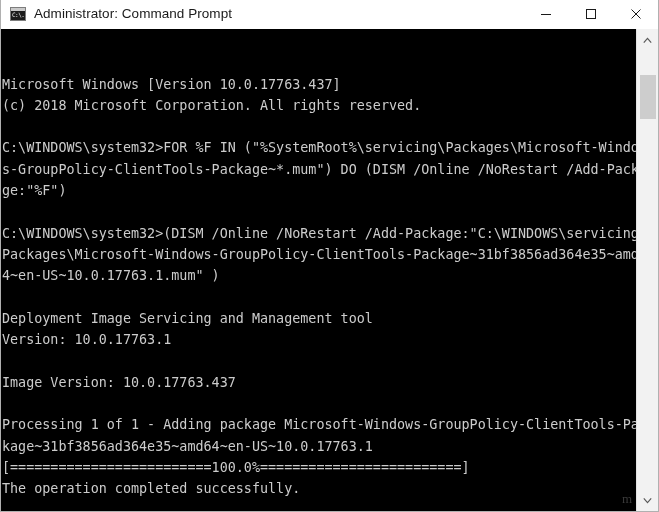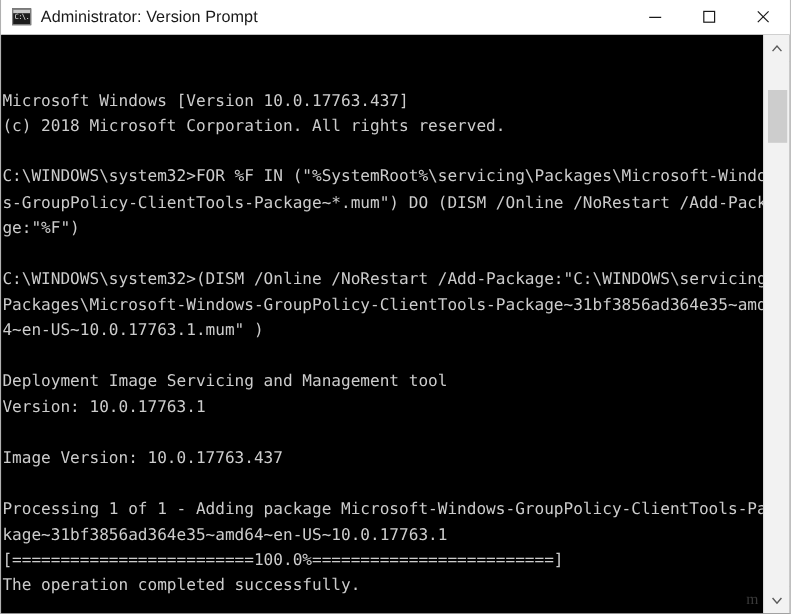--- a/index.html
+++ b/index.html
@@ -165,21 +165,21 @@
 </style>
 </head>
 <body>
 
 <div id="window">
 
   <div id="titlebar">
     <div id="title-icon">
       <span class="prompt-glyph">C:\.</span>
     </div>
-    <div id="title-text">Administrator: Version Prompt</div>
+    <div id="title-text">Administrator: Command Prompt</div>
 
     <div id="window-controls">
       <div class="win-ctrl">
         <svg width="12" height="12" viewBox="0 0 12 12" aria-hidden="true">
           <line x1="1" y1="6.5" x2="11" y2="6.5" stroke="#1a1a1a" stroke-width="1"></line>
         </svg>
       </div>
       <div class="win-ctrl">
         <svg width="12" height="12" viewBox="0 0 12 12" aria-hidden="true">
           <rect x="1.5" y="1.5" width="9" height="9" fill="none" stroke="#1a1a1a" stroke-width="1"></rect>

